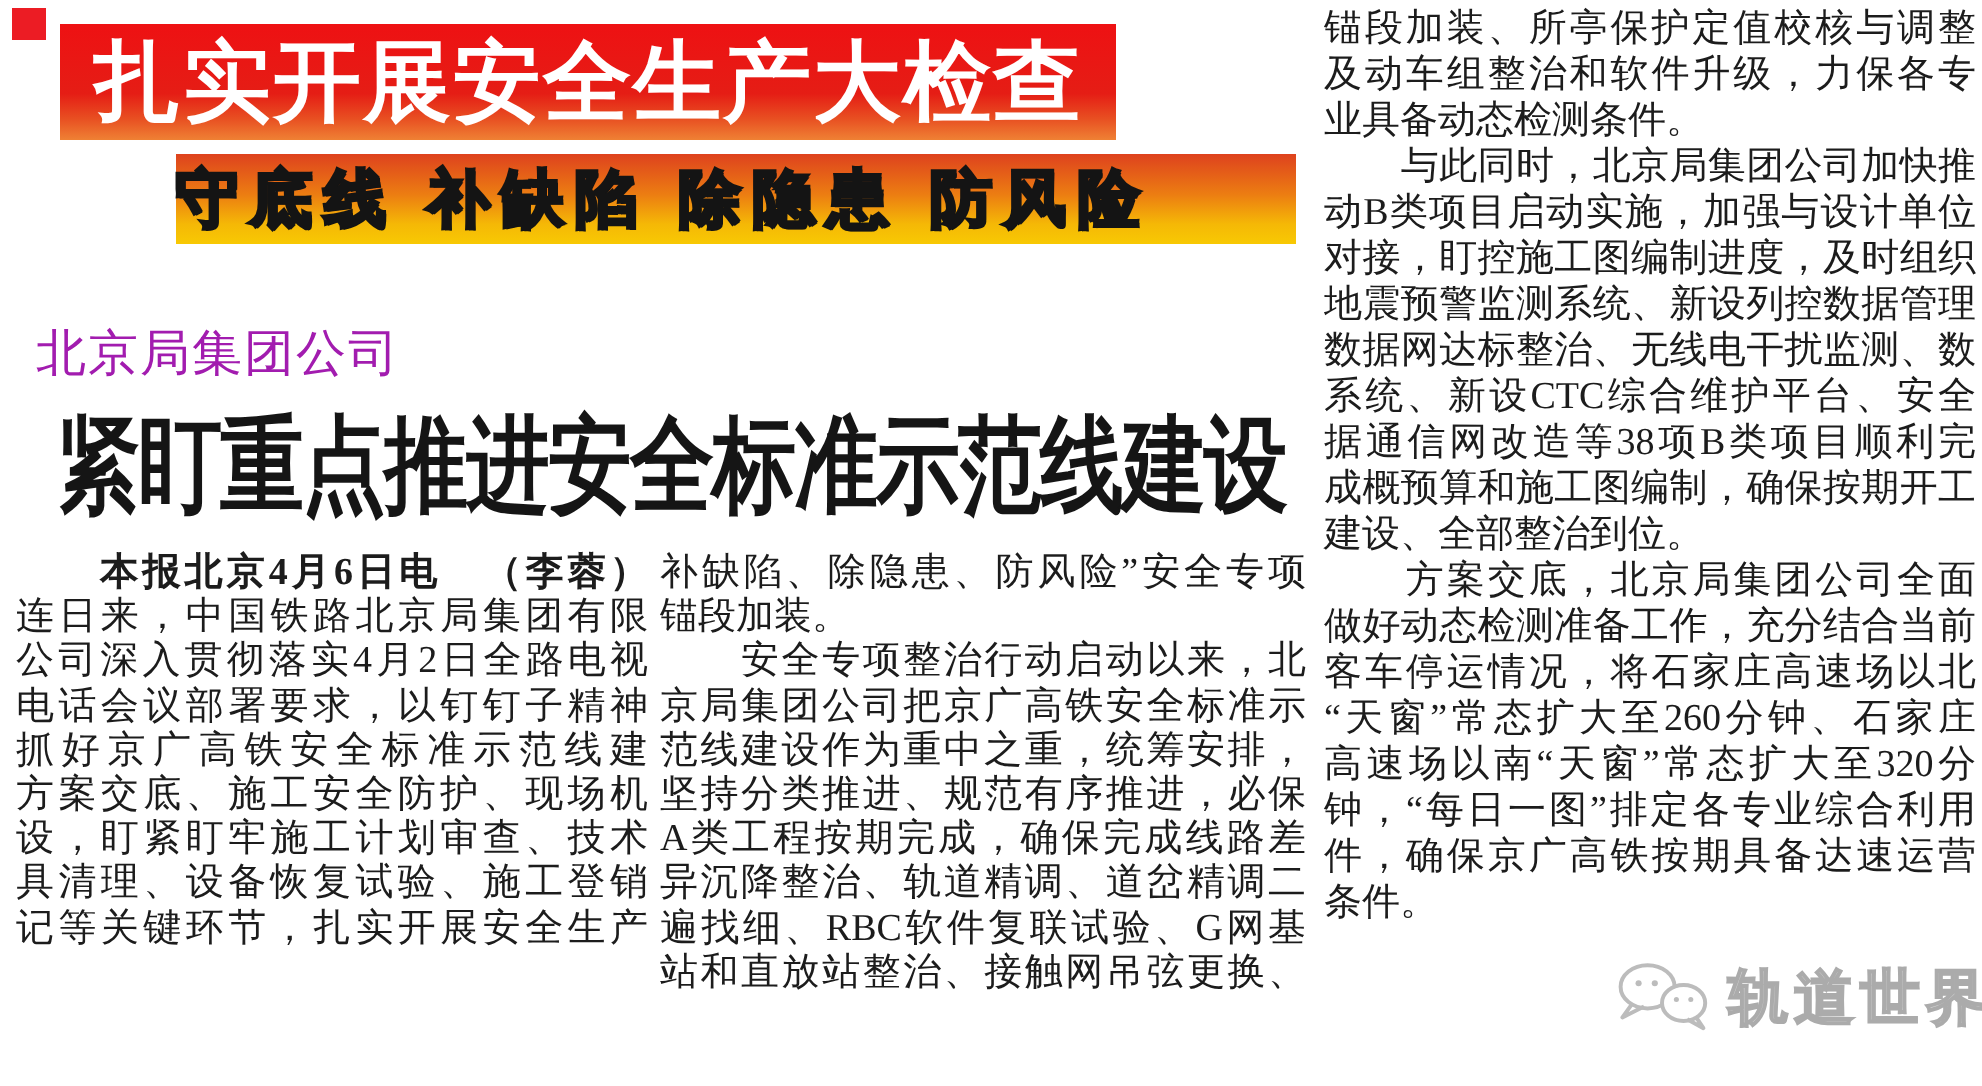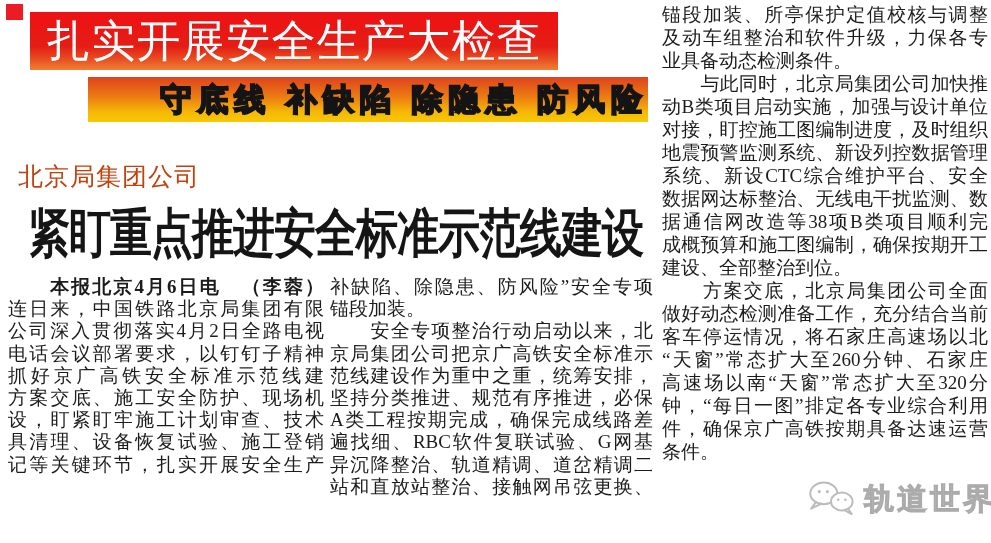--- a/index.html
+++ b/index.html
@@ -12,40 +12,40 @@
   .red-square { position:absolute; left:6px; top:4px; width:17px; height:16px; background:#ec1c24; }
 
   
   .banner-main {
     position:absolute; left:30px; top:12px; width:528px; height:58px;
     background:linear-gradient(180deg,#ee1113 0%,#e51d15 60%,#e85022 82%,#ef8134 100%);
     display:flex; align-items:center; justify-content:center;
   }
   .banner-main span {
     color:#ffffff; font-family:"Liberation Sans","DejaVu Sans",sans-serif;
-    font-weight:normal; font-size:44px; letter-spacing:1px; white-space:nowrap;
+    font-weight:bold; font-size:44px; letter-spacing:1px; white-space:nowrap;
   }
 
   
   .banner-sub {
     position:absolute; left:88px; top:77px; width:560px; height:45px;
     background:linear-gradient(180deg,#de421e 0%,#ec7d12 45%,#f5b806 78%,#f8c903 100%);
-    display:flex; align-items:center; justify-content:flex-end;
+    display:flex; align-items:center; justify-content:flex-start;
   }
   .banner-sub span {
     color:#ffffff; font-family:"Liberation Sans","DejaVu Sans",sans-serif;
     font-weight:bold; font-size:31px; letter-spacing:6px; white-space:nowrap;
     -webkit-text-stroke:1.8px #141414;
     text-shadow:1px 1px 0 #141414;
   }
 
   .kicker {
     position:absolute; left:18px; top:160px;
     font-family:"Liberation Sans","DejaVu Sans",sans-serif;
-    font-size:25px; color:#c2410c; letter-spacing:1px;
+    font-size:25px; color:#a21caf; letter-spacing:1px;
   }
   .headline {
     position:absolute; left:28px; top:198px; width:640px;
     font-size:42px; font-weight:bold; letter-spacing:-1px; white-space:nowrap;
     transform:scaleY(1.25); transform-origin:0 0; color:#151515;
   }
 
   
   .col { position:absolute; font-size:19px; }
   .col-1 { left:8px;   top:276px; width:316px; }
@@ -103,37 +103,37 @@
 
   <div class="col col-2">
     <div>
         <div class="bline">补缺陷、除隐患、防风险”安全专项</div>
         <div class="bline pend">锚段加装。</div>
         <div class="bline">　　安全专项整治行动启动以来，北</div>
         <div class="bline">京局集团公司把京广高铁安全标准示</div>
         <div class="bline">范线建设作为重中之重，统筹安排，</div>
         <div class="bline">坚持分类推进、规范有序推进，必保</div>
         <div class="bline">A类工程按期完成，确保完成线路差</div>
+        <div class="bline">异沉降整治、轨道精调、道岔精调二</div>
         <div class="bline">遍找细、RBC软件复联试验、G网基</div>
-        <div class="bline">异沉降整治、轨道精调、道岔精调二</div>
         <div class="bline">站和直放站整治、接触网吊弦更换、</div>
       </div>
   </div>
 
   <div class="col col-3">
     <div>
         <div class="bline">锚段加装、所亭保护定值校核与调整</div>
         <div class="bline">及动车组整治和软件升级，力保各专</div>
         <div class="bline pend">业具备动态检测条件。</div>
         <div class="bline">　　与此同时，北京局集团公司加快推</div>
         <div class="bline">动B类项目启动实施，加强与设计单位</div>
         <div class="bline">对接，盯控施工图编制进度，及时组织</div>
         <div class="bline">地震预警监测系统、新设列控数据管理</div>
+        <div class="bline">数据网达标整治、无线电干扰监测、数</div>
         <div class="bline">系统、新设CTC综合维护平台、安全</div>
-        <div class="bline">数据网达标整治、无线电干扰监测、数</div>
         <div class="bline">据通信网改造等38项B类项目顺利完</div>
         <div class="bline">成概预算和施工图编制，确保按期开工</div>
         <div class="bline pend">建设、全部整治到位。</div>
         <div class="bline">　　方案交底，北京局集团公司全面</div>
         <div class="bline">做好动态检测准备工作，充分结合当前</div>
         <div class="bline">客车停运情况，将石家庄高速场以北</div>
         <div class="bline">“天窗”常态扩大至260分钟、石家庄</div>
         <div class="bline">高速场以南“天窗”常态扩大至320分</div>
         <div class="bline">钟，“每日一图”排定各专业综合利用</div>
         <div class="bline">件，确保京广高铁按期具备达速运营</div>

